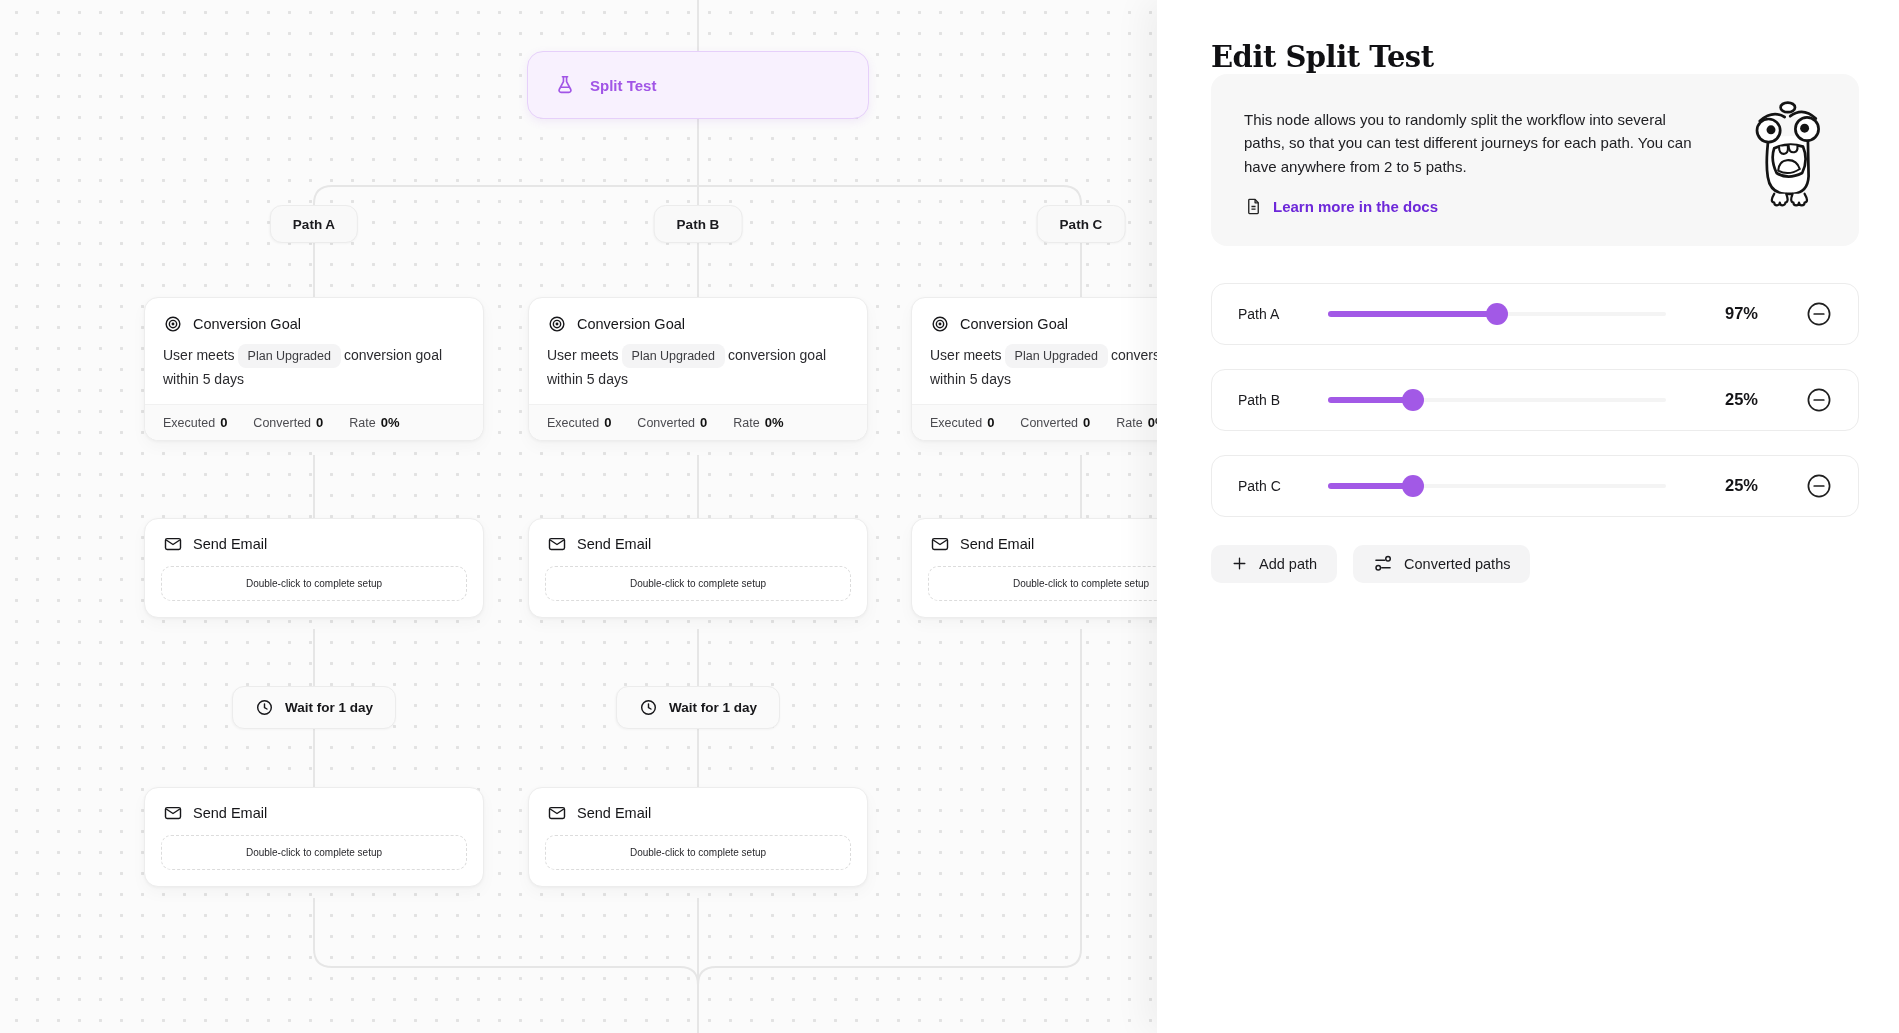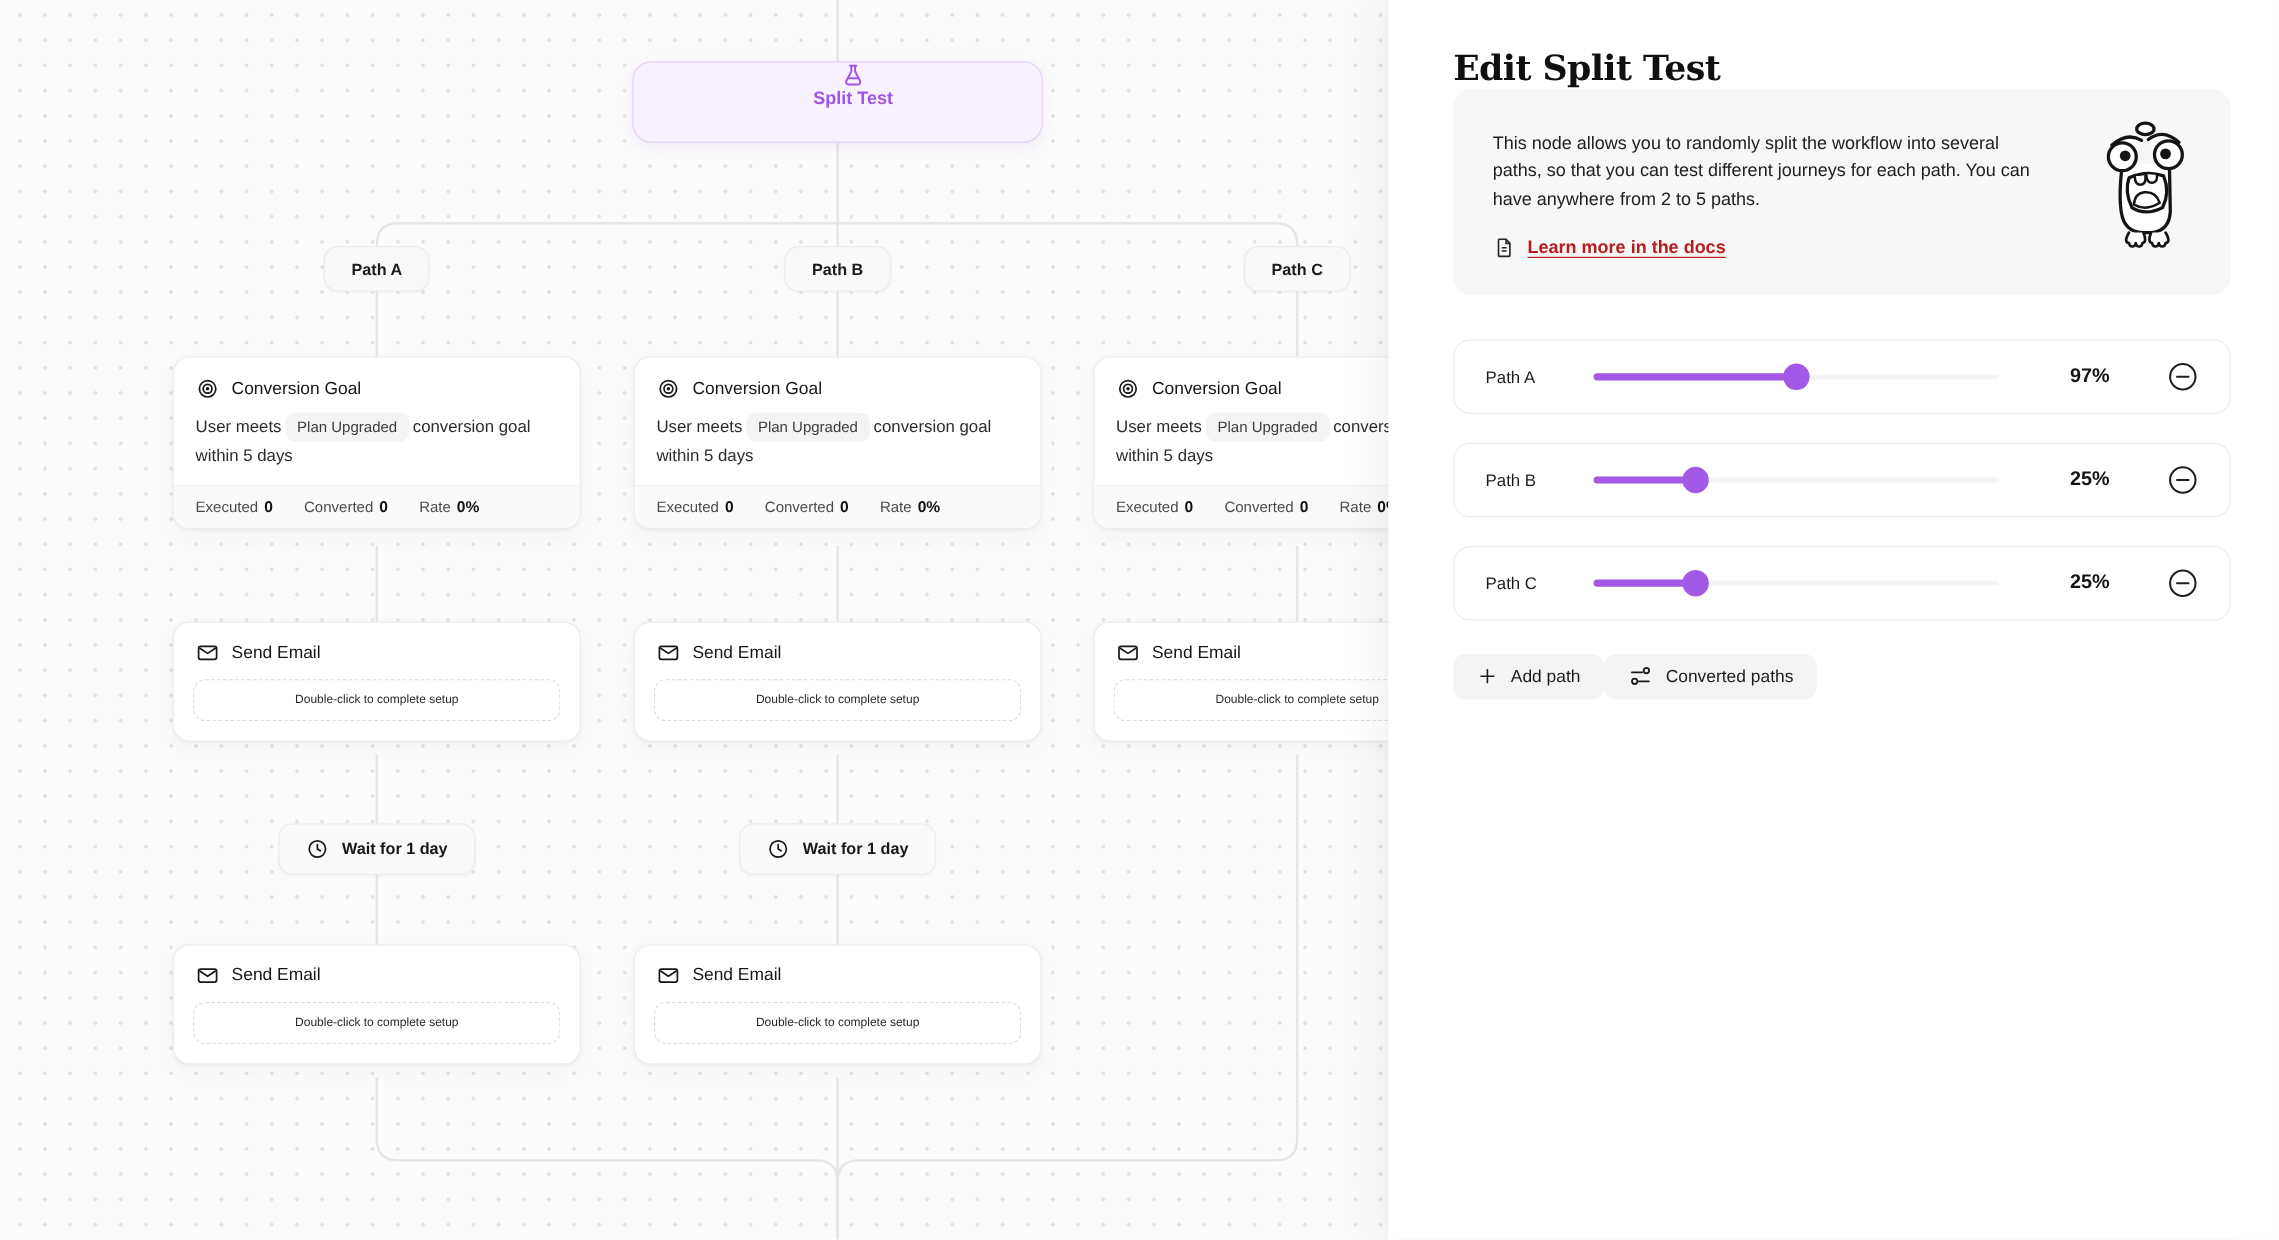--- a/index.html
+++ b/index.html
@@ -13,24 +13,23 @@
     background-image:radial-gradient(circle, #e2e2e2 1.4px, transparent 1.6px);
     background-size:21px 21px;
     background-position:6px 2px;
   }
   .connectors { position:absolute; left:0; top:0; z-index:1; }
   .node { position:absolute; z-index:2; }
 
   .split-node {
     left:527px; top:51px; width:342px; height:68px;
     background:#f8f1fe; border:1px solid #e6d0fa; border-radius:16px;
-    display:flex; align-items:center; padding:0 0 0 26px; gap:0;
+    display:flex; align-items:center; padding:0 0 0 26px; gap:14px;
     box-shadow:0 3px 10px rgba(150,80,220,.10);
     cursor:pointer;
-    flex-direction:column;
   }
   .split-node .label { color:#a155e6; font-weight:700; font-size:15px; }
 
   .path-pill {
     top:205px; height:38px; transform:translateX(-50%);
     background:#f9f9f9; border:1px solid #ececec; border-radius:12px;
     display:flex; align-items:center; padding:0 22px;
     font-weight:700; font-size:13.5px; color:#1b1b1f;
     box-shadow:0 1px 2px rgba(0,0,0,.03); cursor:pointer; white-space:nowrap;
   }
@@ -85,21 +84,21 @@
   .panel-title {
     font-family:"DejaVu Serif", serif; font-weight:700; font-size:29px;
     letter-spacing:-0.5px; color:#101013; 
   }
   .info-box {
     position:relative; background:#f7f7f7; border-radius:16px;
     padding:34px 160px 30px 33px; min-height:166px;
   }
   .info-text { font-size:15px; line-height:1.55; color:#202024; max-width:500px; }
   .docs-row { display:flex; align-items:center; gap:10px; margin-top:19px; cursor:pointer; width:max-content; }
-  .docs-link { font-size:15px; font-weight:700; color:#b91c1c; text-decoration:underline; text-underline-offset:3px; }
+  .docs-link { font-size:15px; font-weight:700; color:#6d28d9; text-underline-offset:3px; }
   .monster { position:absolute; right:24px; top:22px; width:96px; height:122px; }
 
   .path-rows { margin-top:37px; }
   .path-row {
     height:62px; border:1px solid #ececec; border-radius:14px; background:#fff;
     display:flex; align-items:center; padding:0 26px; margin-bottom:24px;
   }
   .path-label { flex:0 0 90px; font-size:14px; color:#1b1b1f; }
   .slider { position:relative; flex:1; height:22px; cursor:pointer; }
   .slider-track { position:absolute; left:0; right:0; top:9px; height:4px; border-radius:3px; background:#f4f4f4; }
@@ -107,21 +106,21 @@
   .slider-thumb {
     position:absolute; top:0; width:22px; height:22px; border-radius:50%;
     background:#a259e6; transform:translateX(-11px); cursor:grab;
   }
   .path-pct { flex:0 0 64px; margin-left:28px; text-align:right; font-weight:700; font-size:16.5px; color:#141417; }
   .minus-btn {
     margin-left:48px; width:26px; height:26px; border-radius:50%;
     background:none; border:none; display:flex; align-items:center; justify-content:center; cursor:pointer; padding:0;
   }
 
-  .panel-actions { display:flex; margin-top:28px; }
+  .panel-actions { display:flex; gap:16px; margin-top:28px; }
   .action-btn {
     display:flex; align-items:center; gap:11px; height:38px; padding:0 20px;
     background:#f4f4f5; border:none; border-radius:10px;
     font-family:"Liberation Sans", sans-serif; font-size:14.5px; color:#1b1b1f; cursor:pointer;
   }
 
   svg { display:block; }
 </style>
 </head>
 <body>

